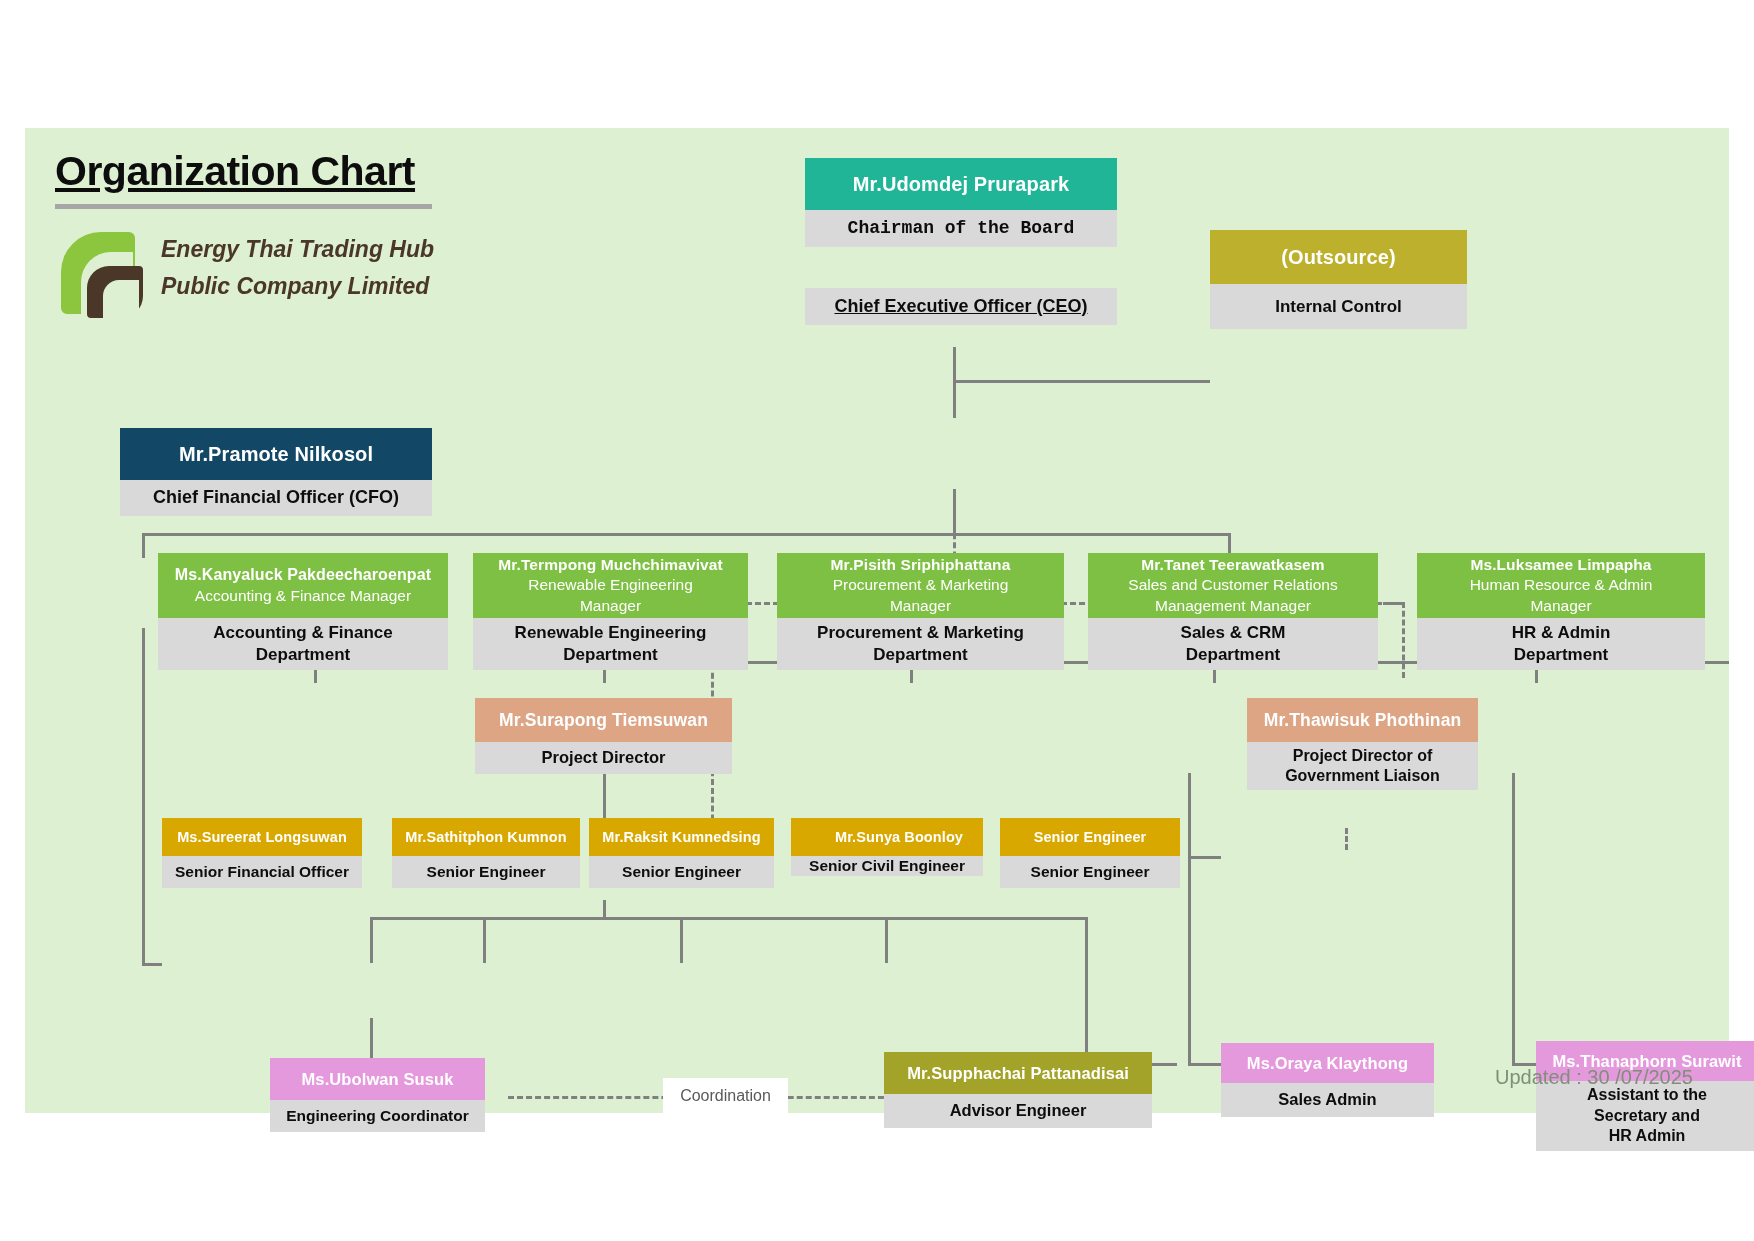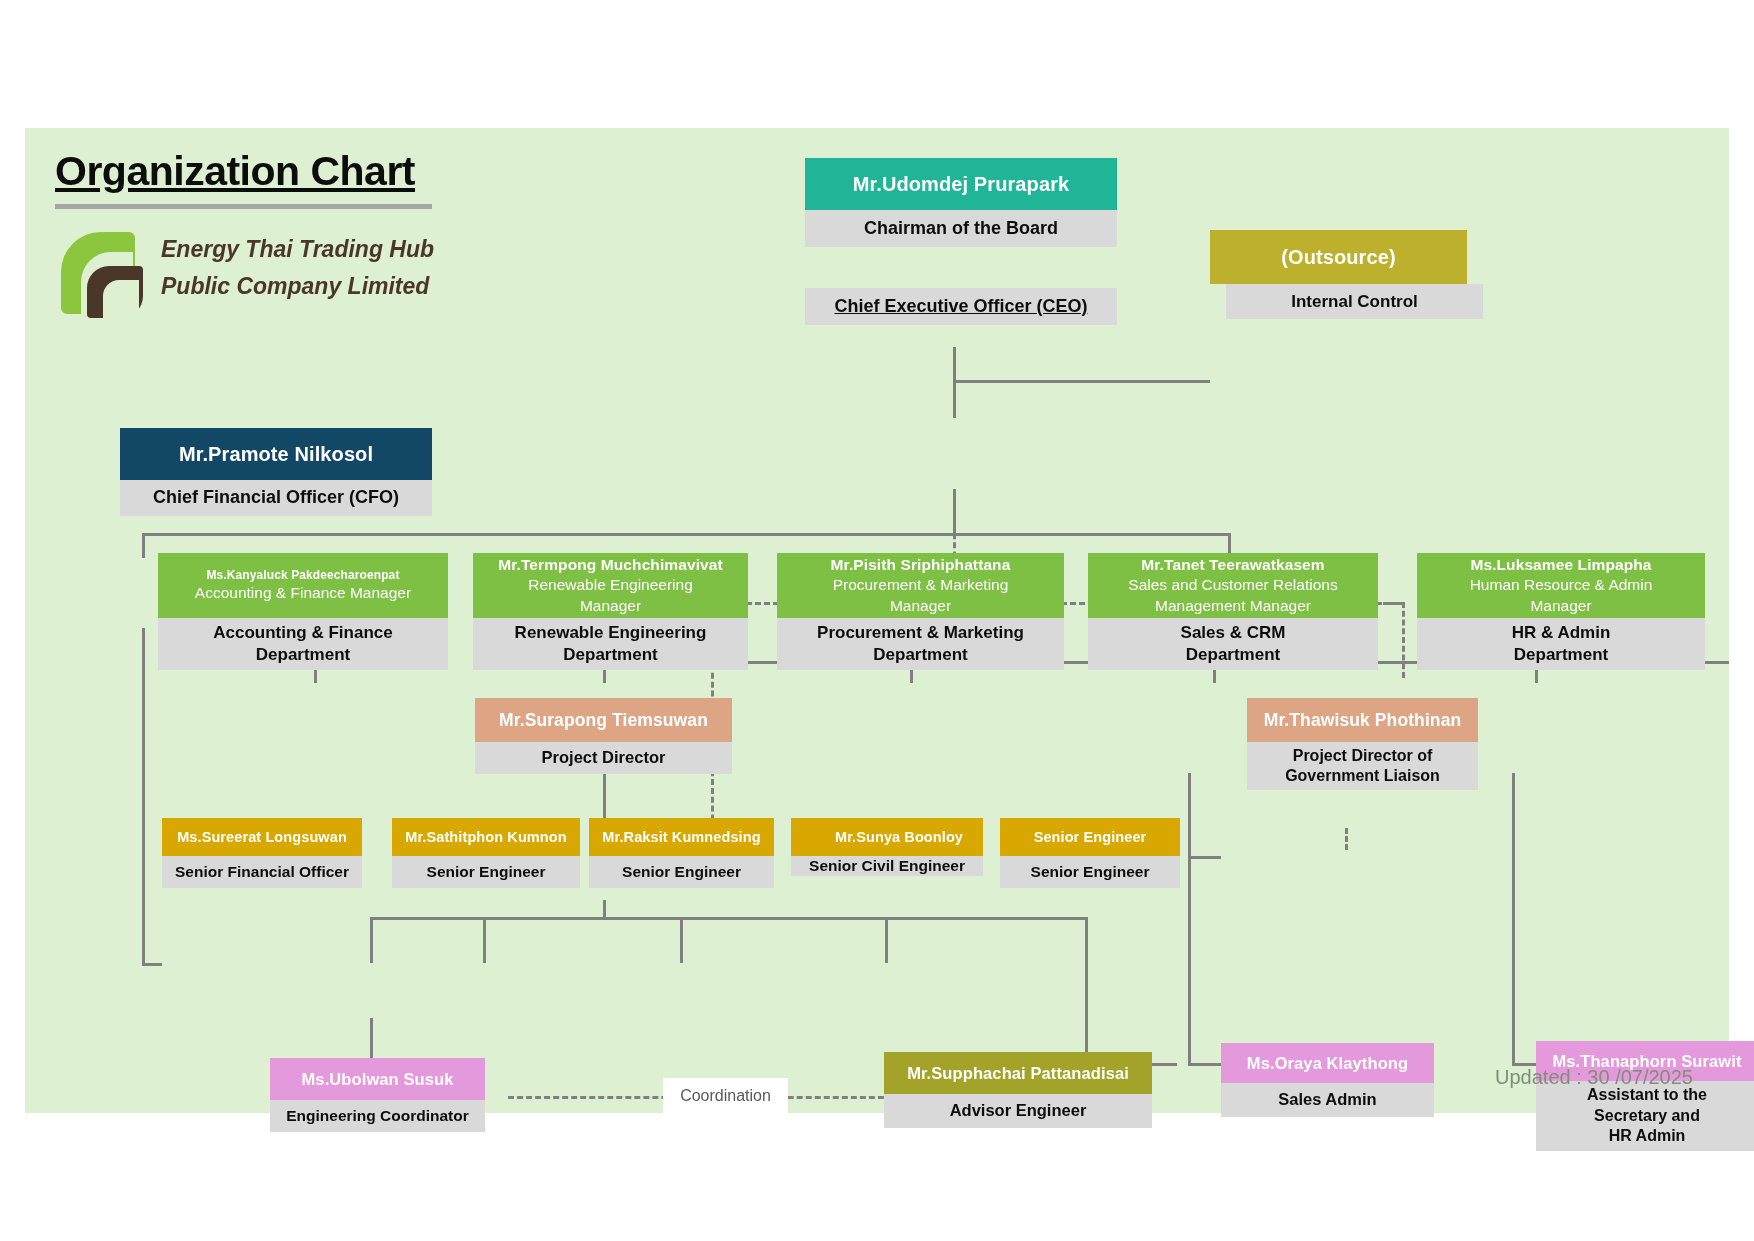--- a/index.html
+++ b/index.html
@@ -254,44 +254,44 @@
     <div class="dashh" style="left:483px; top:968px; width:403px;"></div>
 
     <div class="coord-lbl" style="left:775px; top:455px; width:137px; height:36px;">Coordination</div>
     <div class="coord-lbl" style="left:1178px; top:453px; width:137px; height:36px;">Coordination</div>
     <div class="coord-lbl" style="left:638px; top:950px; width:125px; height:36px;">Coordination</div>
 
     <div class="node" style="left:780px; top:30px; width:312px;">
       <div class="head" style="background:#21b598; height:52px;">
         <div class="nm" style="font-size:20px;">Mr.Udomdej  Prurapark</div>
       </div>
-      <div class="body" style="height:37px; font-size:18px;">Chairman of the Board</div>
+      <div class="body" style="height:37px; font-size:18px;font-family:Liberation Mono, monospace;">Chairman of the Board</div>
     </div>
 
     <div class="node" style="left:1185px; top:102px; width:257px;">
       <div class="head" style="background:#bdb02c; height:54px;">
         <div class="nm" style="font-size:20px;">(Outsource)</div>
       </div>
-      <div class="body" style="height:35px; font-size:17px;margin-left:16px;">Internal Control</div>
+      <div class="body" style="height:45px; font-size:17px;">Internal Control</div>
     </div>
 
     <div class="node" style="left:780px; top:160px; width:312px;">
       <div class="body" style="height:37px; font-size:18px;text-decoration:underline;">Chief Executive Officer (CEO)</div>
     </div>
 
     <div class="node" style="left:95px; top:300px; width:312px;">
       <div class="head" style="background:#124766; height:52px;">
         <div class="nm" style="font-size:20px;">Mr.Pramote Nilkosol</div>
       </div>
       <div class="body" style="height:36px; font-size:18px;">Chief Financial Officer (CFO)</div>
     </div>
 
     <div class="node" style="left:133px; top:425px; width:290px;">
       <div class="head" style="background:#7ec043; height:65px; line-height:1.3;">
-        <div class="nm" style="font-size:12px;">Ms.Kanyaluck  Pakdeecharoenpat</div>
+        <div class="nm" style="font-size:16px;">Ms.Kanyaluck  Pakdeecharoenpat</div>
         <div class="rl" style="font-size:15.5px;">Accounting &amp; Finance Manager</div>
       </div>
       <div class="body" style="height:52px; font-size:17px; flex-direction:column;">
         <div>Accounting &amp; Finance</div>
         <div>Department</div>
       </div>
     </div>
 
     <div class="node" style="left:448px; top:425px; width:275px;">
       <div class="head" style="background:#7ec043; height:65px; line-height:1.3;">

